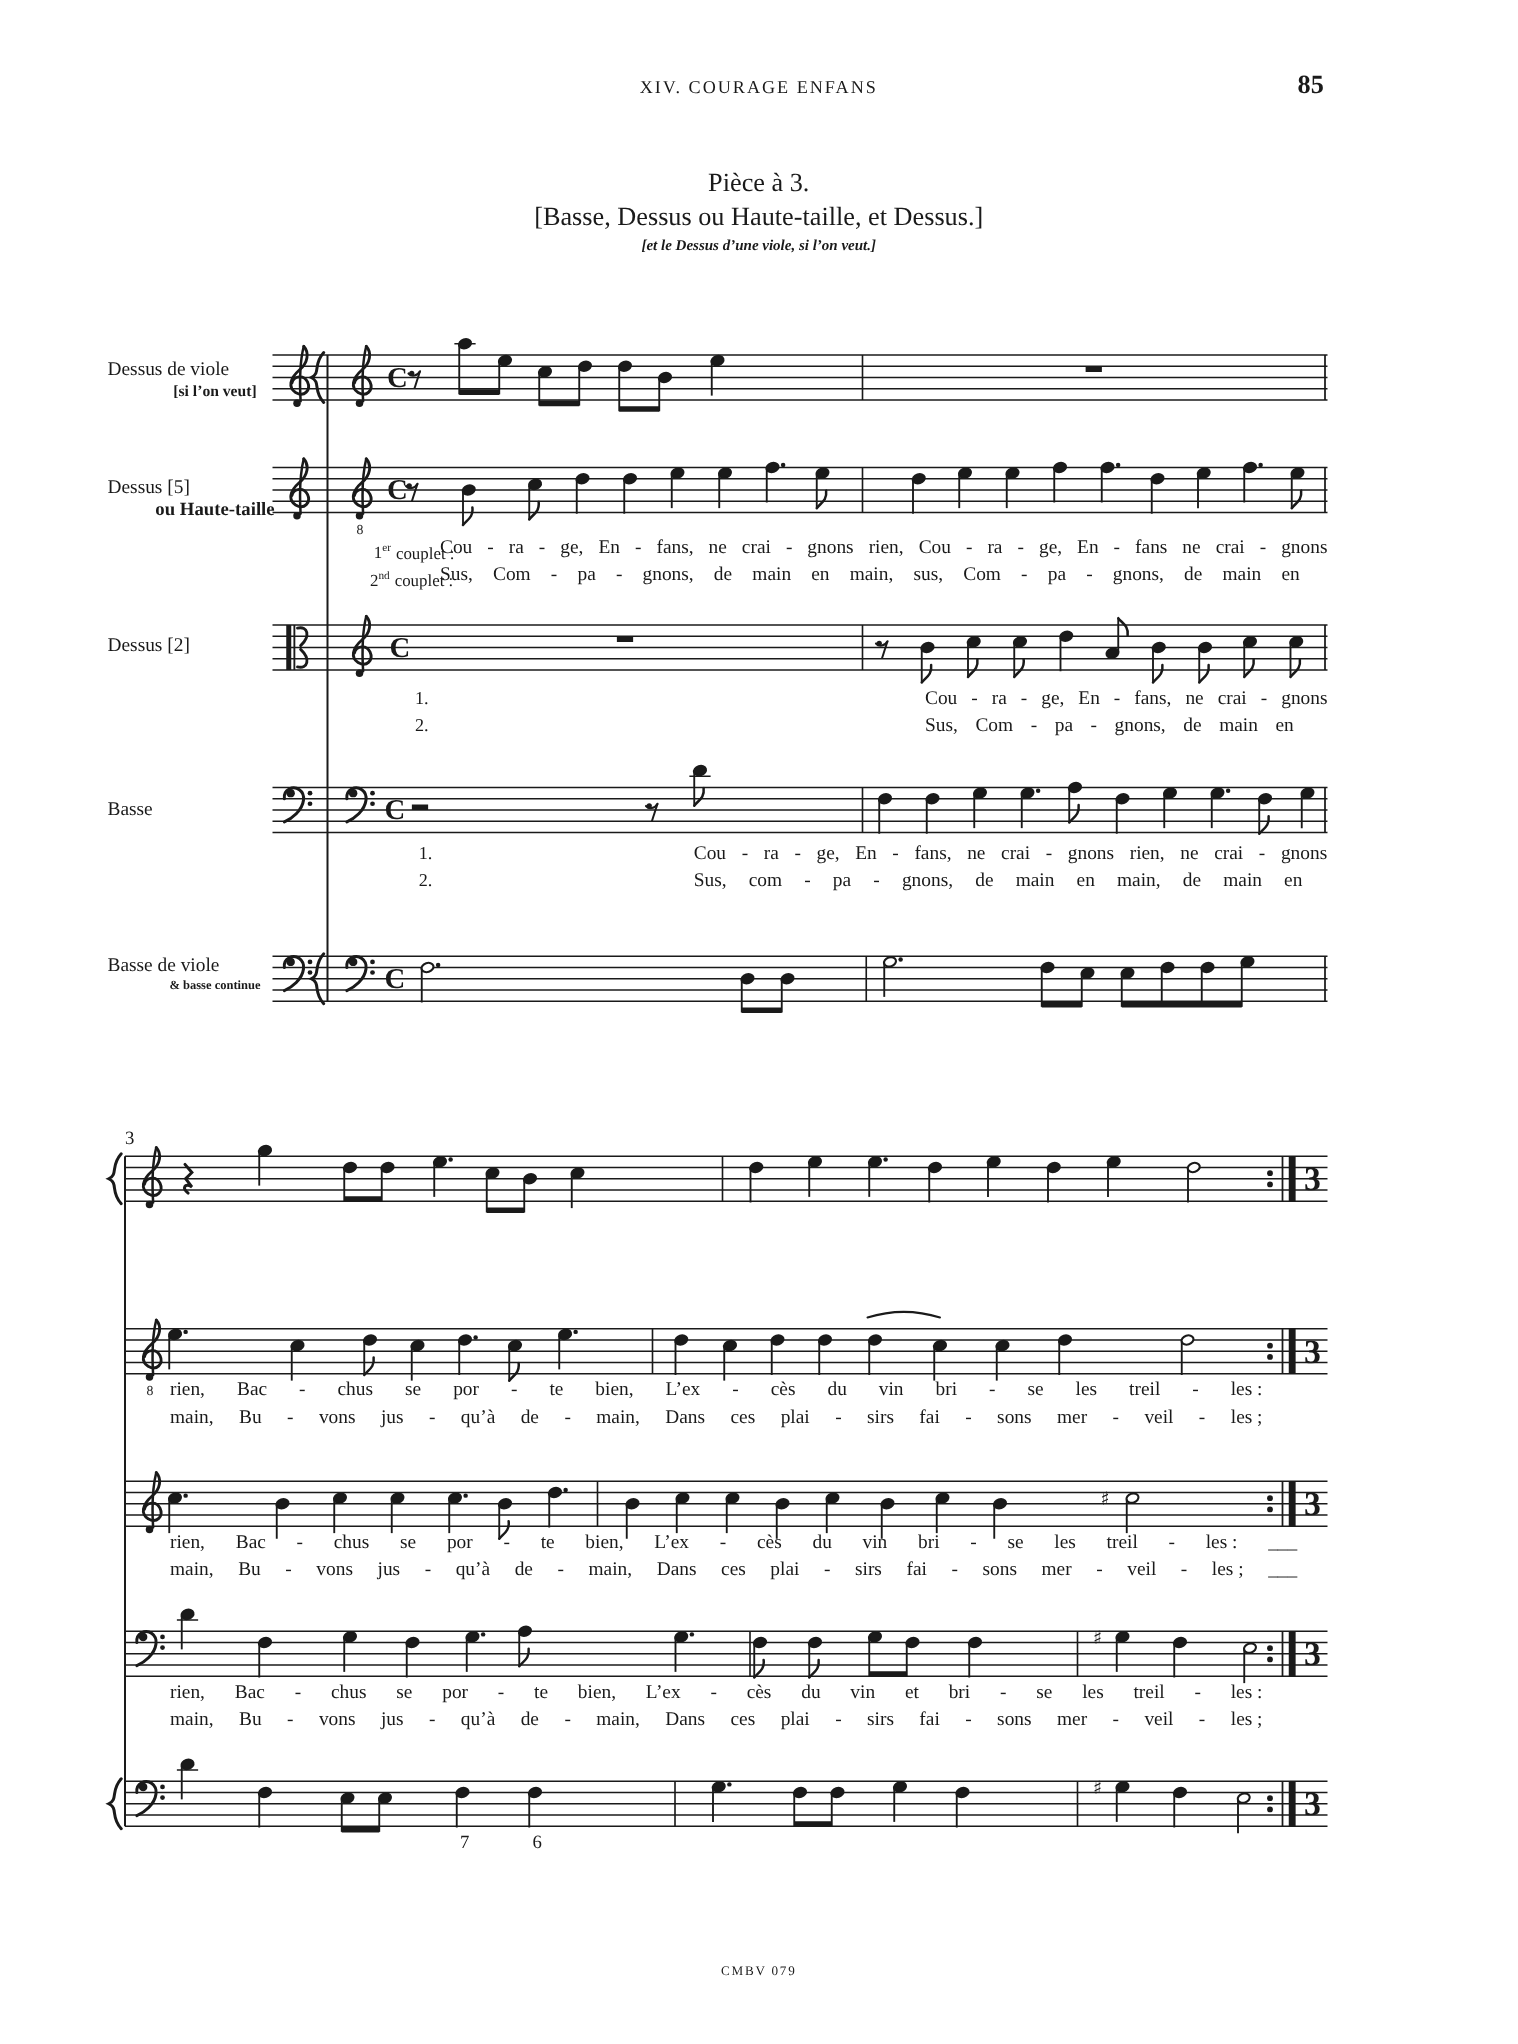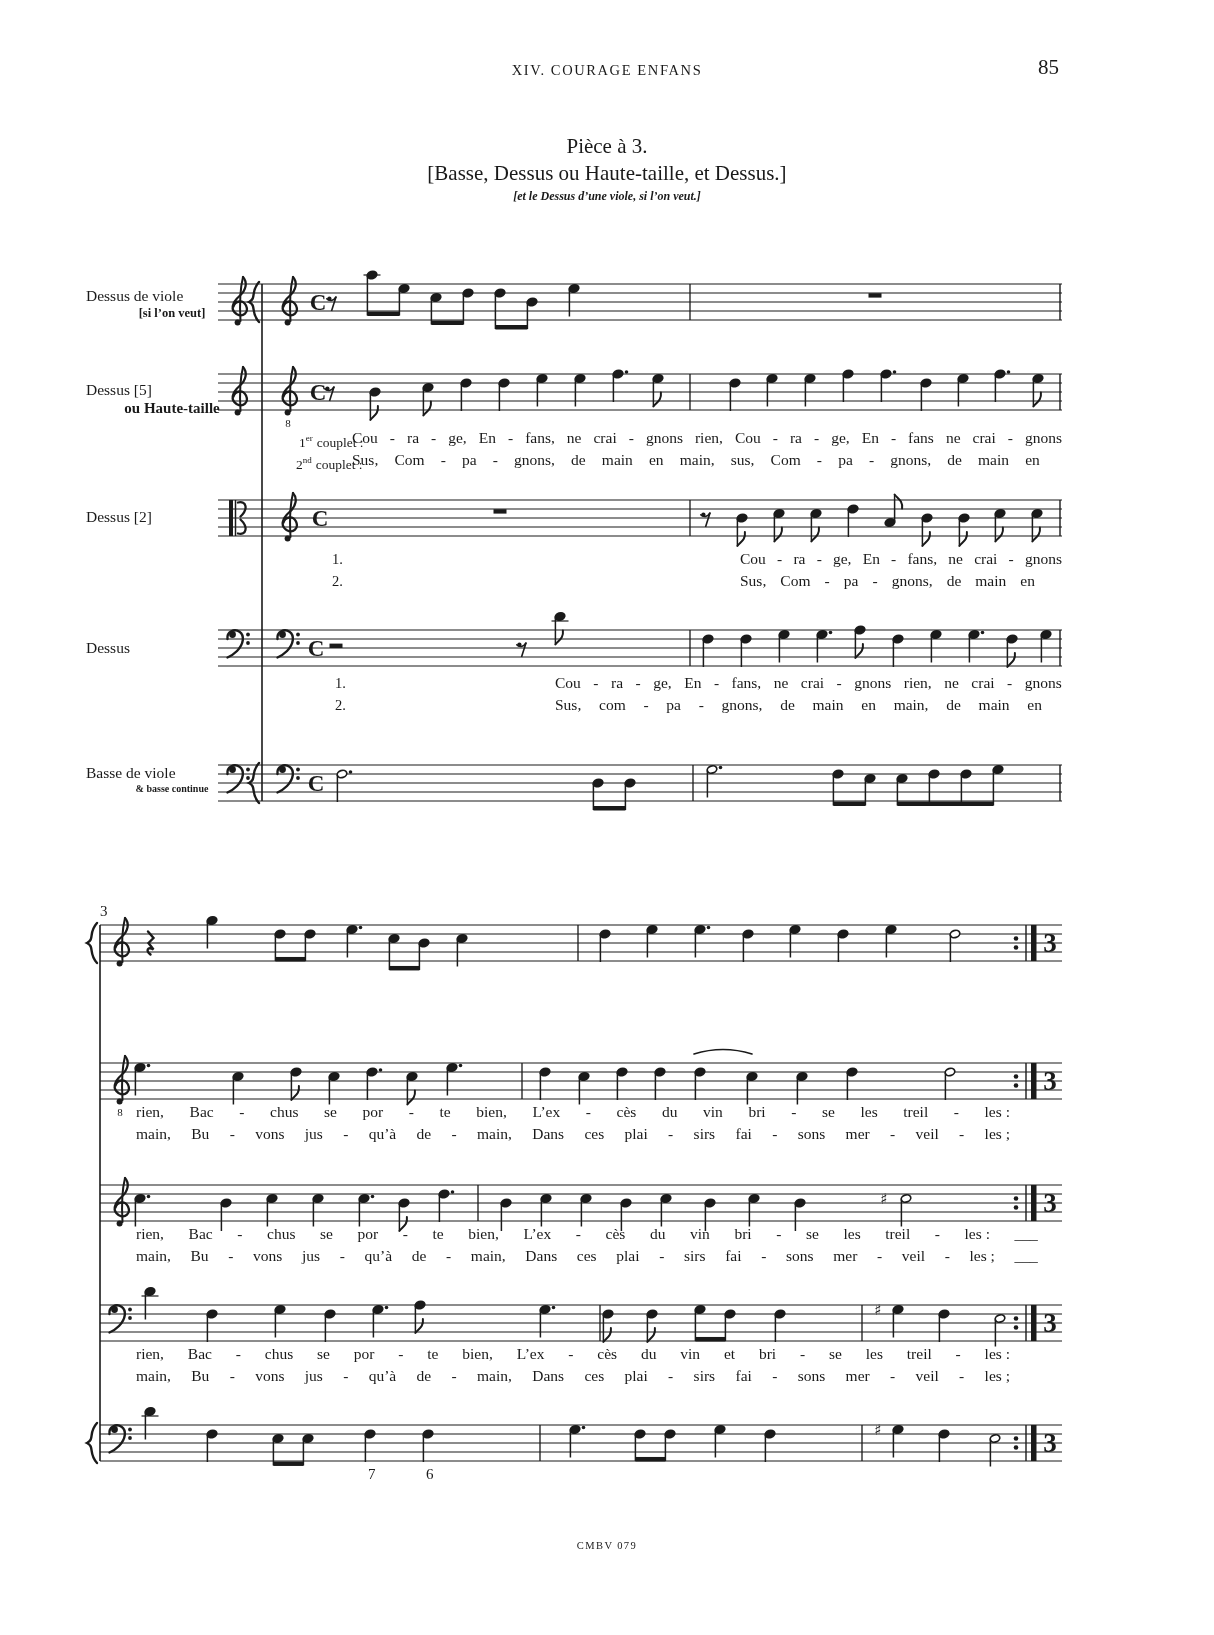--- a/index.html
+++ b/index.html
@@ -1,36 +1,36 @@
 <!DOCTYPE html>
 <html><head>
 <meta charset="utf-8">
 <style>
   html,body{margin:0;padding:0;}
   body{width:1214px;height:1635px;position:relative;background:#ffffff;color:#1a1a1a;
        font-family:"Liberation Serif","DejaVu Serif",serif;overflow:hidden;}
   .abs{position:absolute;white-space:nowrap;z-index:2;}
   .ctr{left:22px;width:1170px;text-align:center;}
   .rt{font-size:14.5px;letter-spacing:1.6px;}
-  .pgno{font-size:21px;}
+  .pgno{font-size:21px;font-weight:bold;}
   .t1{font-size:21px;}
   .t2{font-size:21px;}
   .t3{font-size:12px;font-weight:700;font-style:italic;}
   .lbl{font-size:15.5px;width:172px;left:86px;}
   .sub{font-size:12.5px;text-align:center;width:172px;left:86px;font-weight:bold;}
   .lyr{position:absolute;display:flex;justify-content:space-between;font-size:15.5px;
        line-height:1;white-space:nowrap;z-index:2;}
   .lyr span{display:inline-block;}
   .pfx{font-size:13.5px;}
   .pfx sup{font-size:9px;}
   .pfx .w{margin-left:4px;}
   .vno{font-size:14.5px;}
   .fig{font-size:15px;}
   .mno{font-size:15px;}
-  .ftr{font-size:10.5px;letter-spacing:1.4px;}
+  .ftr{font-size:10.5px;letter-spacing:1.4px;margin-top:32px;}
   #score{position:absolute;left:0;top:0;z-index:1;}
 </style>
 </head>
 <body>
 
 <svg id="score" width="1214" height="1635">
     <line x1="218" y1="284" x2="1062" y2="284" stroke="#1a1a1a" stroke-width="1.1"></line>
     <line x1="218" y1="293" x2="1062" y2="293" stroke="#1a1a1a" stroke-width="1.1"></line>
     <line x1="218" y1="302" x2="1062" y2="302" stroke="#1a1a1a" stroke-width="1.1"></line>
     <line x1="218" y1="311" x2="1062" y2="311" stroke="#1a1a1a" stroke-width="1.1"></line>
@@ -528,21 +528,21 @@
 
 <div class="abs ctr t1" style="top:134px">Pièce à 3.</div>
 <div class="abs ctr t2" style="top:161px">[Basse, Dessus ou Haute-taille, et Dessus.]</div>
 <div class="abs ctr t3" style="top:189px">[et le Dessus d’une viole, si l’on veut.]</div>
 
 <div class="abs lbl" style="top:287px">Dessus de viole</div>
 <div class="abs sub" style="top:306px">[si l’on veut]</div>
 <div class="abs lbl" style="top:381px">Dessus [5]</div>
 <div class="abs sub" style="top:400px;font-size:15px">ou Haute-taille</div>
 <div class="abs lbl" style="top:508px">Dessus [2]</div>
-<div class="abs lbl" style="top:639px">Dessus</div>
+<div class="abs lbl" style="top:639px">Basse</div>
 <div class="abs lbl" style="top:764px">Basse de viole</div>
 <div class="abs sub" style="top:783px;font-size:10px">&amp; basse continue</div>
 
 <span class="abs pfx" style="left:299px;top:433px"><span>1</span><sup>er</sup><span class="w">couplet :</span></span>
 <div class="lyr" style="left:352px;top:430px;width:710px">
     <span>Cou</span>
     <span>-</span>
     <span>ra</span>
     <span>-</span>
     <span>ge,</span>

